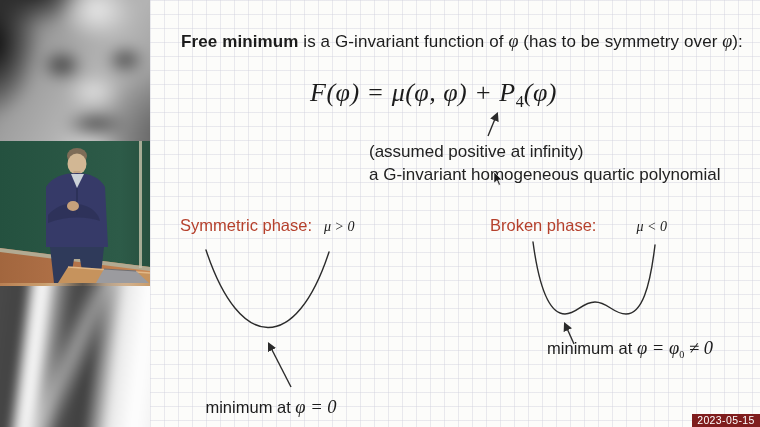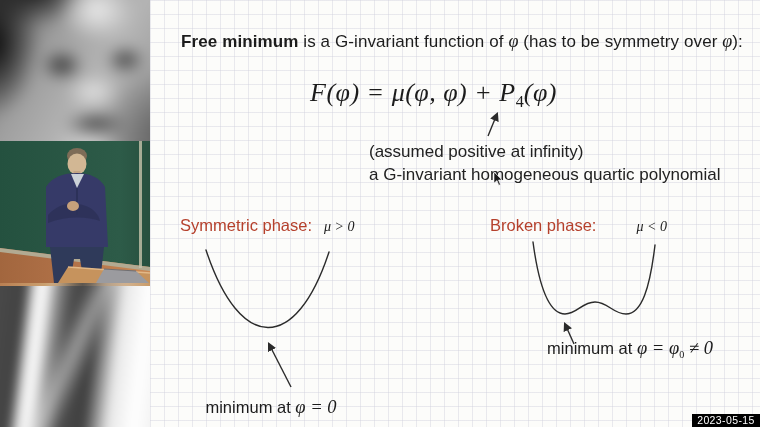--- a/index.html
+++ b/index.html
@@ -76,21 +76,21 @@
 
   .broken-group { position:absolute; left:285px; top:374px; width:250px; text-align:center; line-height:22px; }
   .broken-group .heading { font-size:17.5px; font-weight:bold; }
   .broken-group .line2 { font-size:17px; }
   .broken-group .math { font-size:18px; }
 
   .cursor { position:absolute; left:344px; top:172px; width:10px; height:15px; }
 
   .date-badge {
     position:absolute; right:0; bottom:0; width:68px; height:13px; z-index:5;
-    background:#000000; color:#ffffff; font-size:10.5px; line-height:13px;
+    background:#7f1d1d; color:#ffffff; font-size:10.5px; line-height:13px;
     text-align:center; letter-spacing:0.4px;
   }
 </style>
 </head>
 <body>
 
 <div class="frame">
 
   <div class="left-strip">
 

